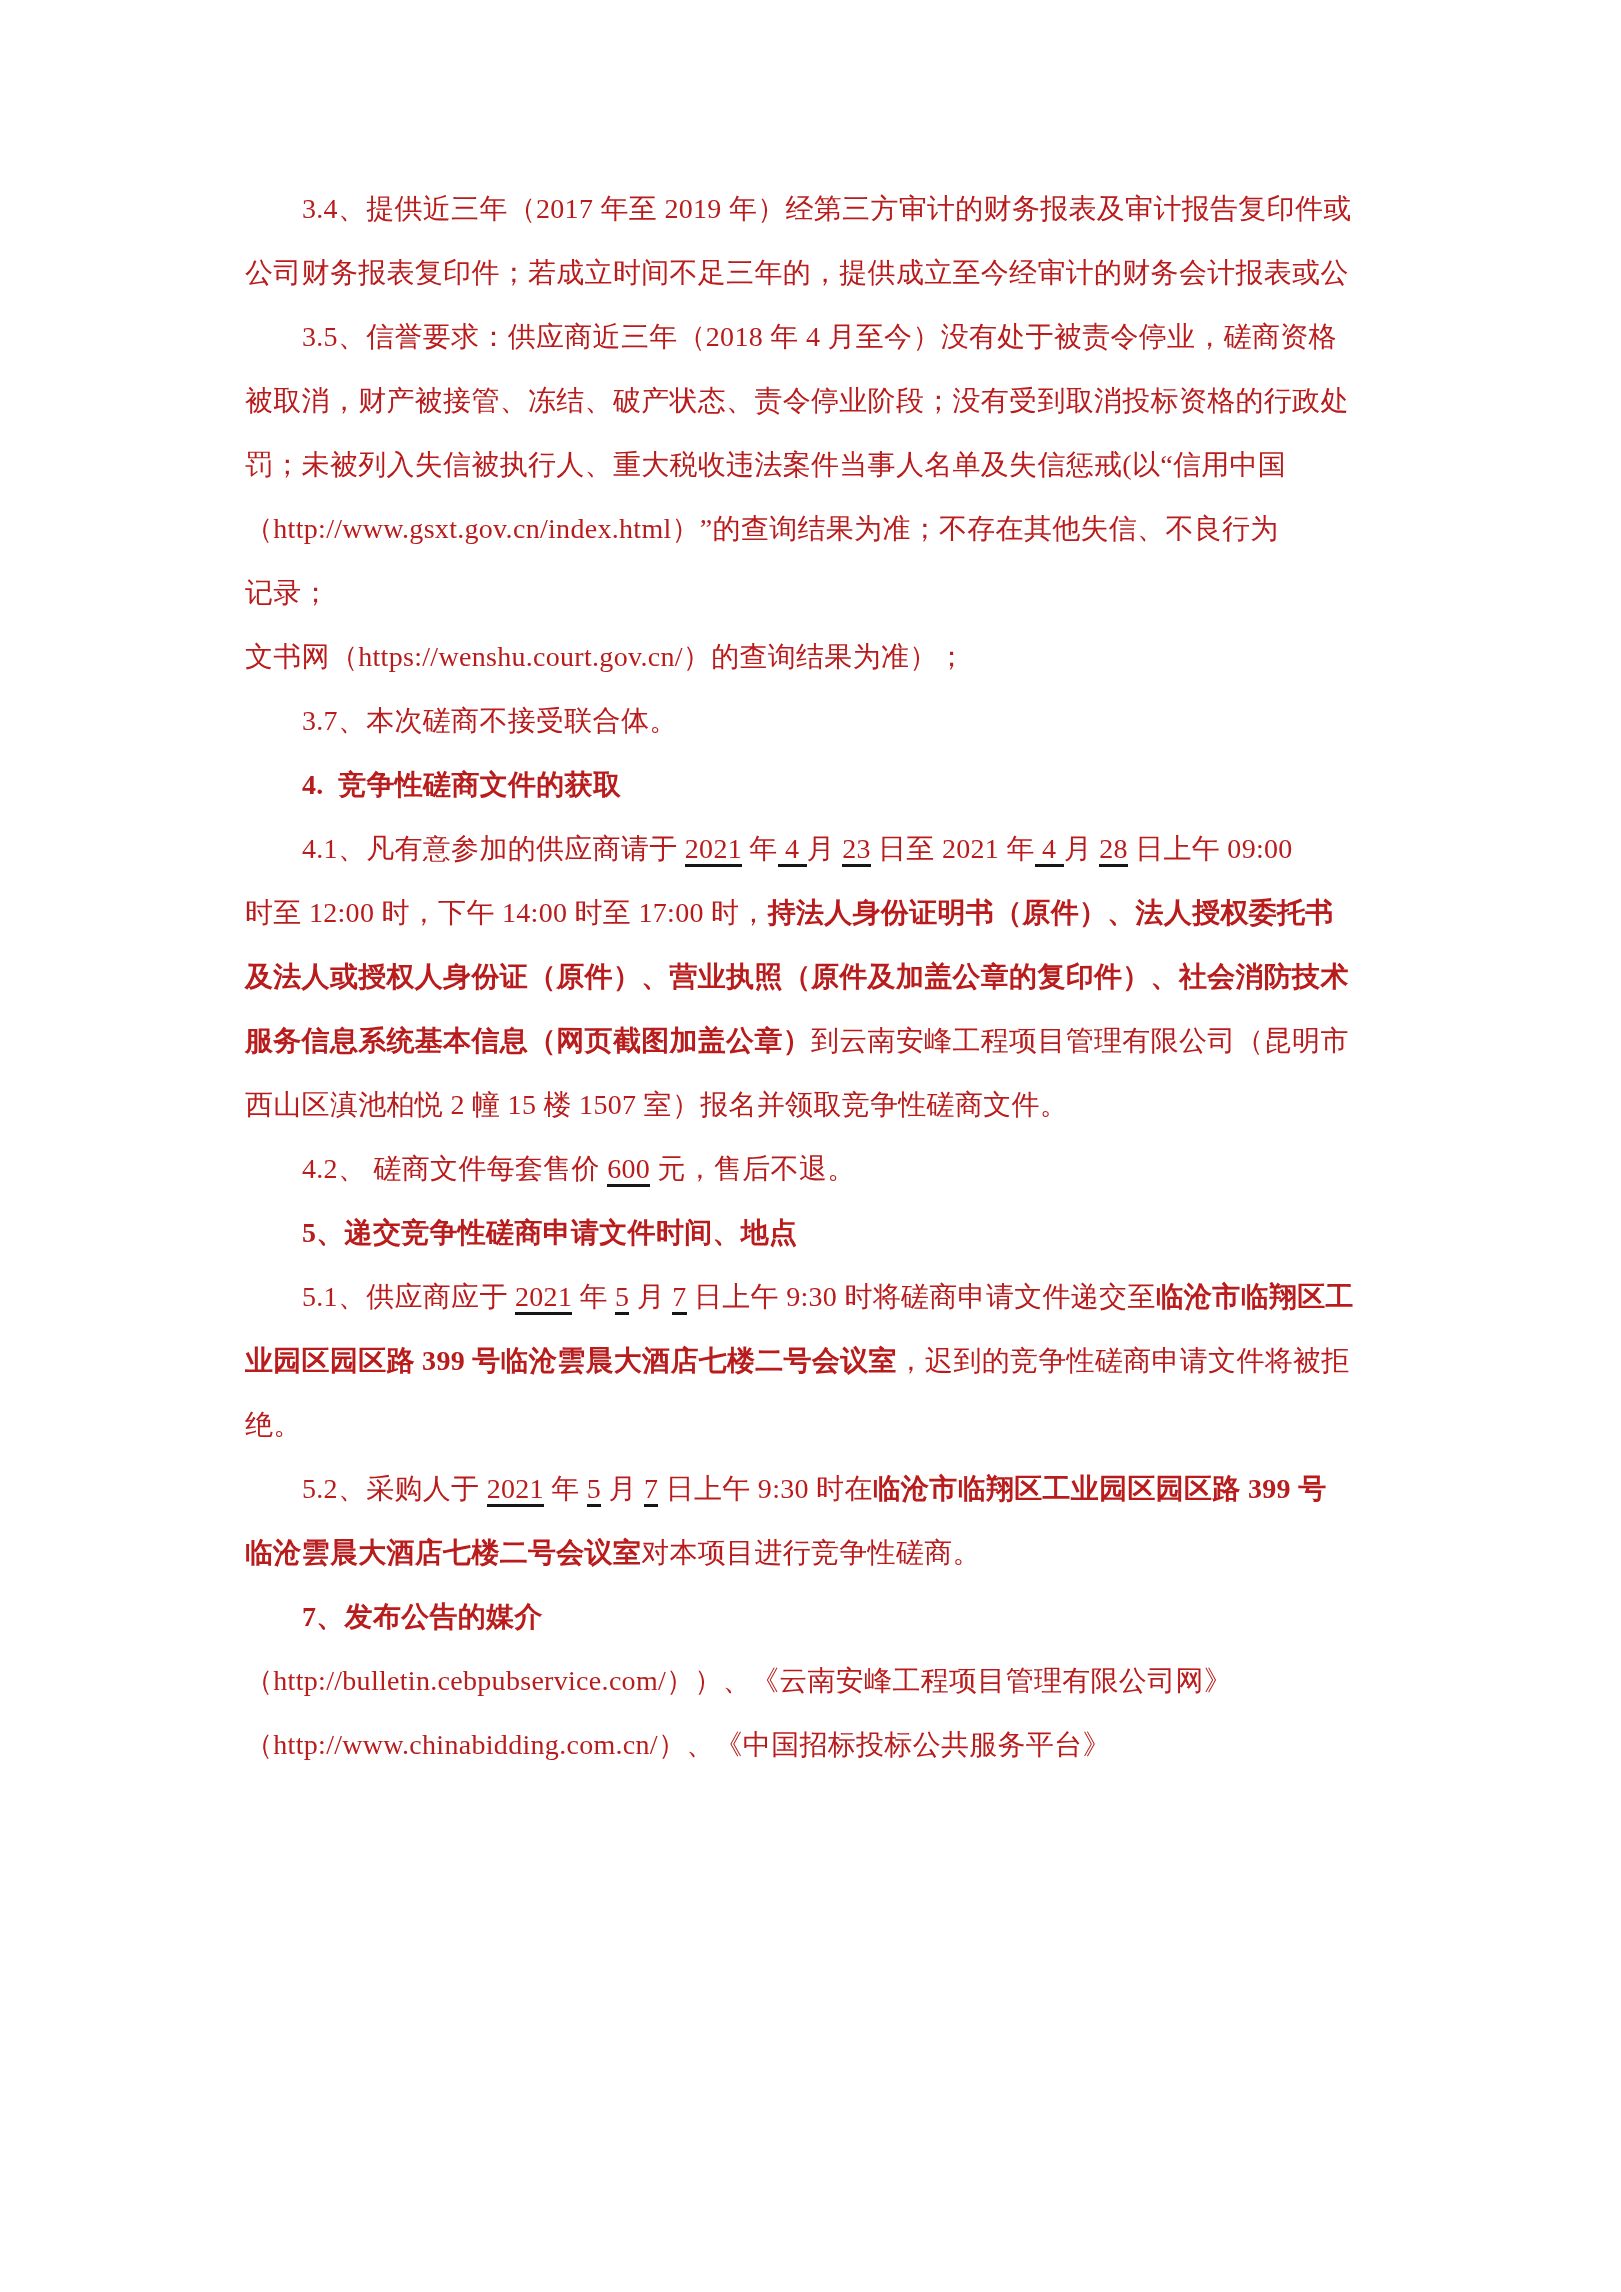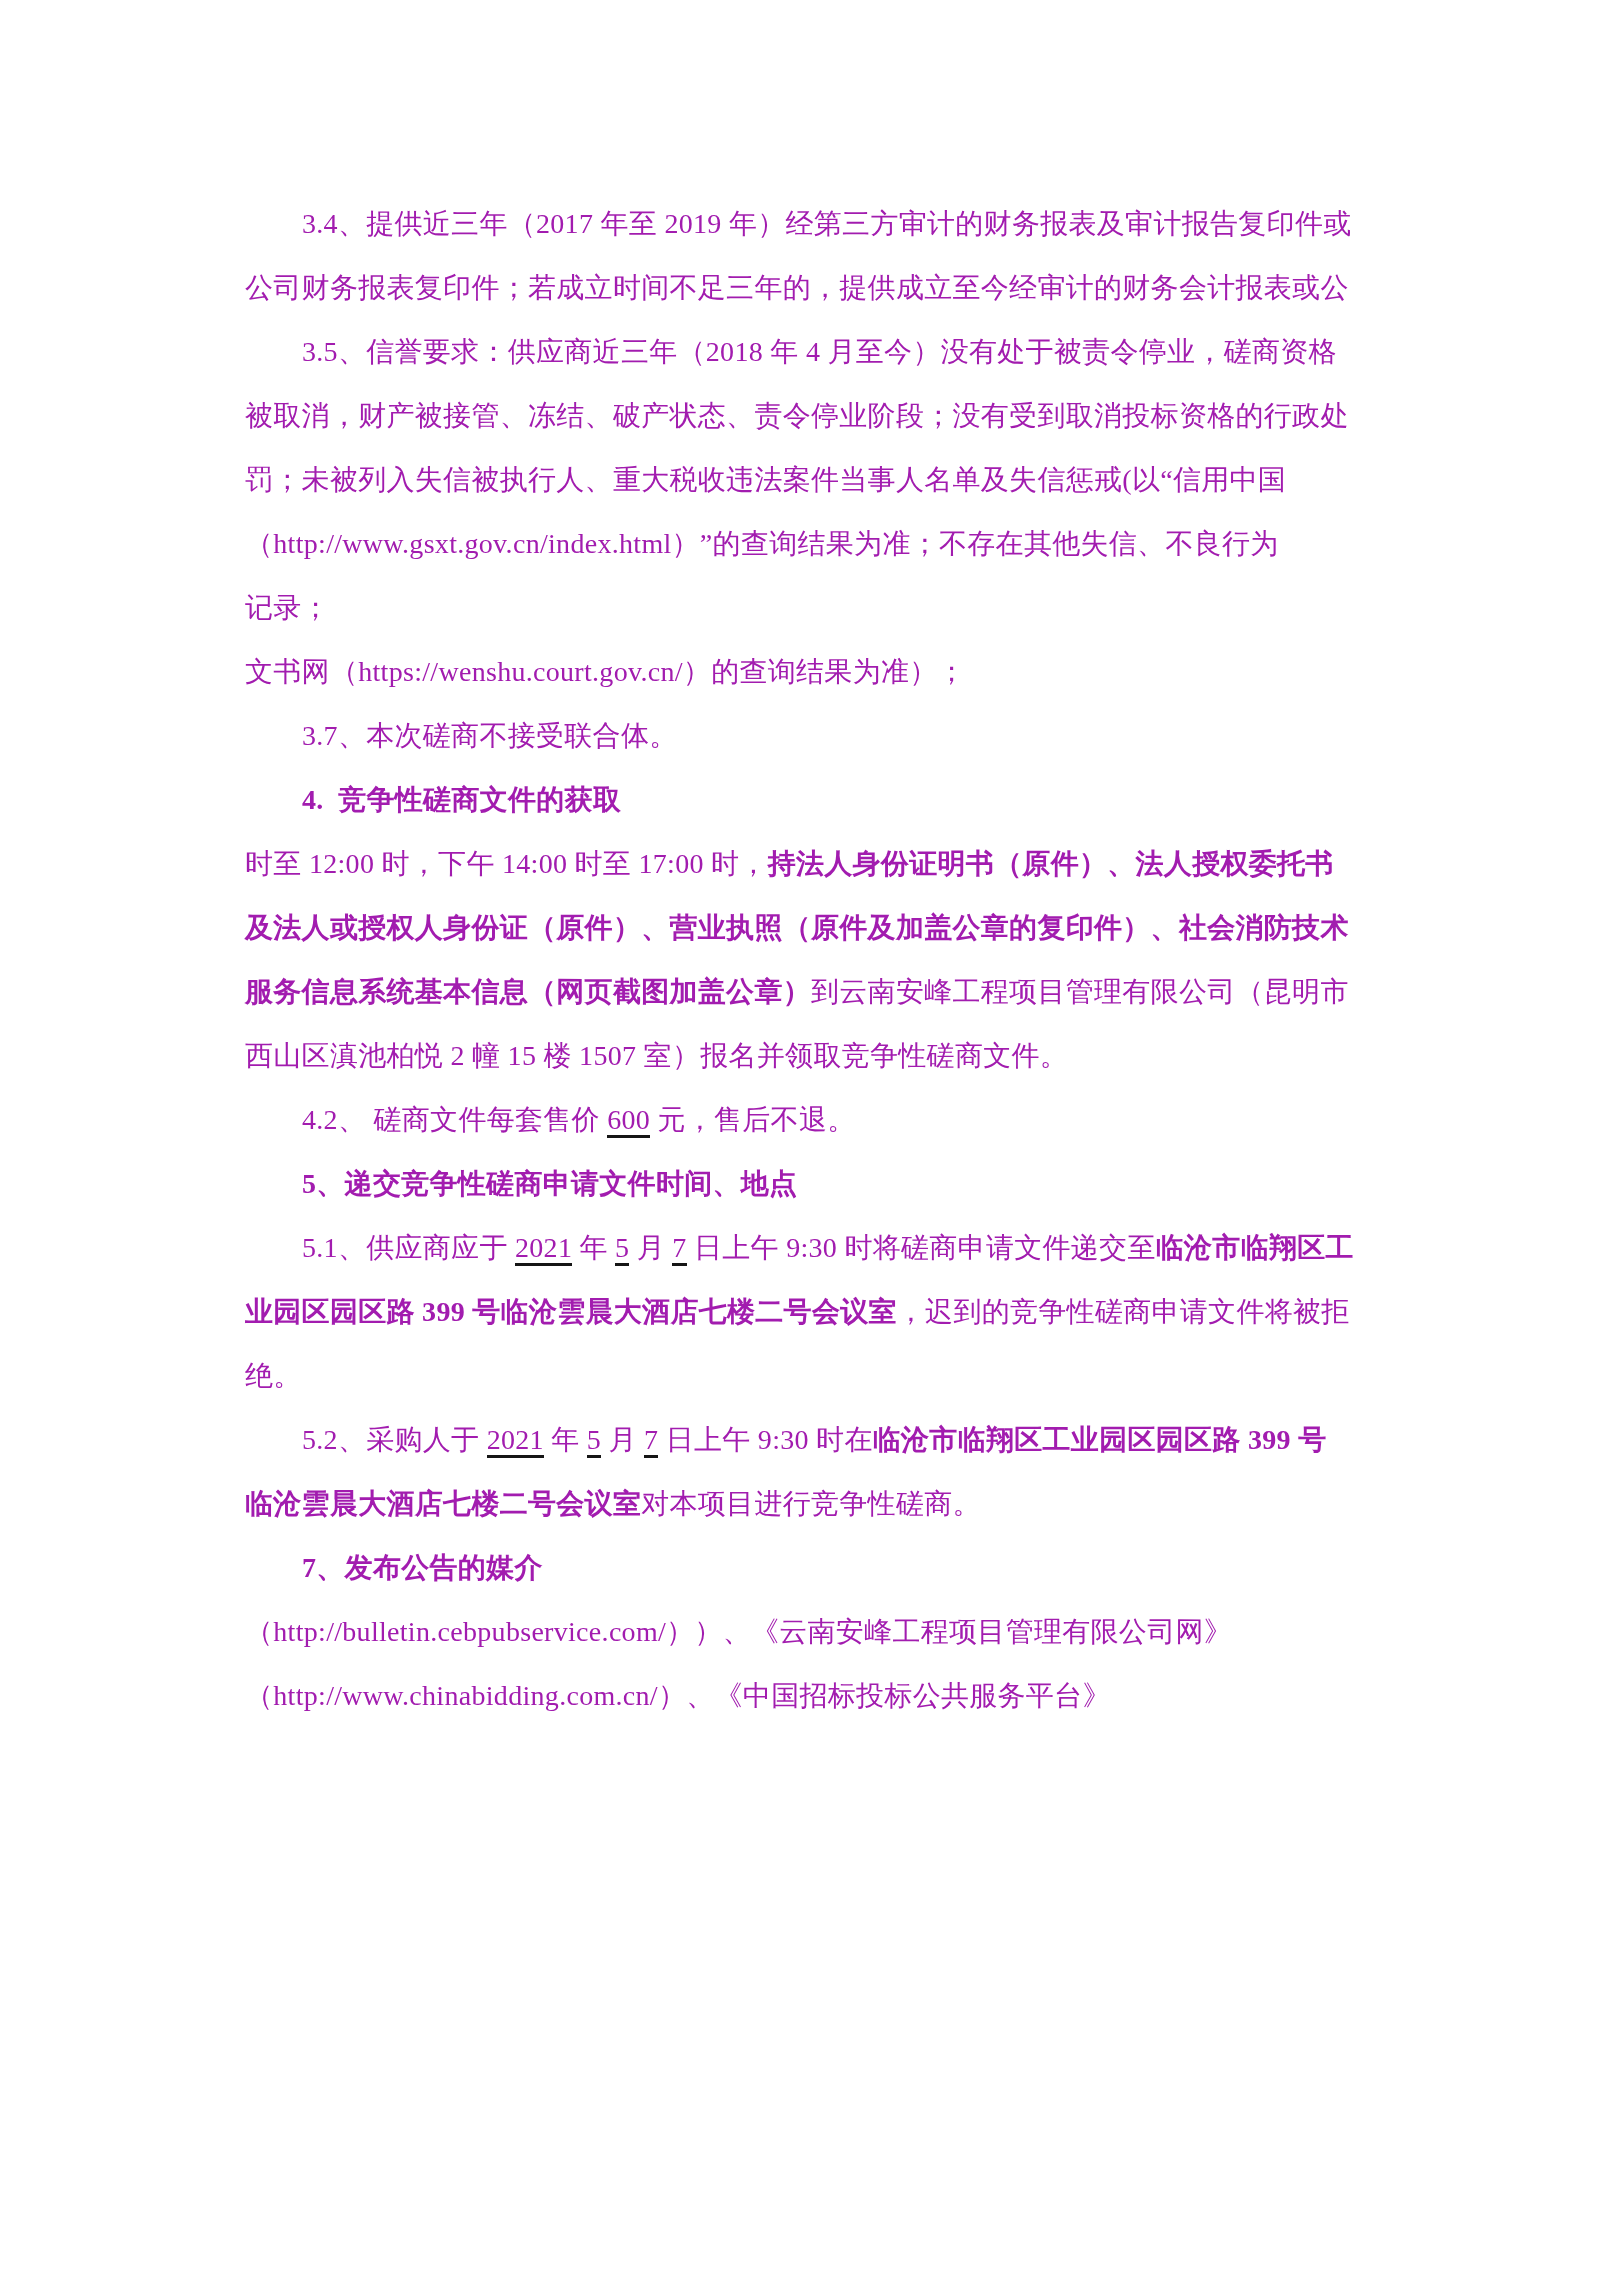--- a/index.html
+++ b/index.html
@@ -5,25 +5,25 @@
   html,body { margin:0; padding:0; background:#ffffff; }
   .page {
     position:relative;
     width:1621px; height:2293px;
     background:#ffffff;
     overflow:hidden;
     font-family:"Liberation Serif","DejaVu Serif",serif;
   }
   .content {
     position:absolute;
-    left:245px; top:192px;
+    left:245px; top:177px;
     width:1132px;
     font-size:28px;
     line-height:64px;
-    color:#a21caf;
+    color:#b91c1c;
     letter-spacing:0.3px;
   }
   .line { white-space:pre; height:64px; }
   .line.indent { padding-left:57px; }
   .seg { display:inline; }
   .seg.b { font-weight:bold; }
   .seg.u { border-bottom:3.9px solid #161616; }
 </style>
 </head>
 <body>
@@ -33,20 +33,21 @@
       <div class="line indent"><span class="seg">3.4、提供近三年（2017 年至 2019 年）经第三方审计的财务报表及审计报告复印件或</span></div>
       <div class="line"><span class="seg">公司财务报表复印件；若成立时间不足三年的，提供成立至今经审计的财务会计报表或公</span></div>
       <div class="line indent"><span class="seg">3.5、信誉要求：供应商近三年（2018 年 4 月至今）没有处于被责令停业，磋商资格</span></div>
       <div class="line"><span class="seg">被取消，财产被接管、冻结、破产状态、责令停业阶段；没有受到取消投标资格的行政处</span></div>
       <div class="line"><span class="seg">罚；未被列入失信被执行人、重大税收违法案件当事人名单及失信惩戒(以“信用中国</span></div>
       <div class="line"><span class="seg">（http://www.gsxt.gov.cn/index.html）”的查询结果为准；不存在其他失信、不良行为</span></div>
       <div class="line"><span class="seg">记录；</span></div>
       <div class="line"><span class="seg">文书网（https://wenshu.court.gov.cn/）的查询结果为准）；</span></div>
       <div class="line indent"><span class="seg">3.7、本次磋商不接受联合体。</span></div>
       <div class="line indent"><span class="seg b">4.  竞争性磋商文件的获取</span></div>
+      <div class="line indent"><span class="seg">4.1、凡有意参加的供应商请于 </span><span class="seg u">2021</span><span class="seg"> 年</span><span class="seg u"> 4 </span><span class="seg">月 </span><span class="seg u">23</span><span class="seg"> 日至 2021 年</span><span class="seg u"> 4 </span><span class="seg">月 </span><span class="seg u">28</span><span class="seg"> 日上午 09:00</span></div>
       <div class="line"><span class="seg">时至 12:00 时，下午 14:00 时至 17:00 时，</span><span class="seg b">持法人身份证明书（原件）、法人授权委托书</span></div>
       <div class="line"><span class="seg b">及法人或授权人身份证（原件）、营业执照（原件及加盖公章的复印件）、社会消防技术</span></div>
       <div class="line"><span class="seg b">服务信息系统基本信息（网页截图加盖公章）</span><span class="seg">到云南安峰工程项目管理有限公司（昆明市</span></div>
       <div class="line"><span class="seg">西山区滇池柏悦 2 幢 15 楼 1507 室）报名并领取竞争性磋商文件。</span></div>
       <div class="line indent"><span class="seg">4.2、 磋商文件每套售价 </span><span class="seg u">600</span><span class="seg"> 元，售后不退。</span></div>
       <div class="line indent"><span class="seg b">5、递交竞争性磋商申请文件时间、地点</span></div>
       <div class="line indent"><span class="seg">5.1、供应商应于 </span><span class="seg u">2021</span><span class="seg"> 年 </span><span class="seg u">5</span><span class="seg"> 月 </span><span class="seg u">7</span><span class="seg"> 日上午 9:30 时将磋商申请文件递交至</span><span class="seg b">临沧市临翔区工</span></div>
       <div class="line"><span class="seg b">业园区园区路 399 号临沧雲晨大酒店七楼二号会议室</span><span class="seg">，迟到的竞争性磋商申请文件将被拒</span></div>
       <div class="line"><span class="seg">绝。</span></div>
       <div class="line indent"><span class="seg">5.2、采购人于 </span><span class="seg u">2021</span><span class="seg"> 年 </span><span class="seg u">5</span><span class="seg"> 月 </span><span class="seg u">7</span><span class="seg"> 日上午 9:30 时在</span><span class="seg b">临沧市临翔区工业园区园区路 399 号</span></div>

